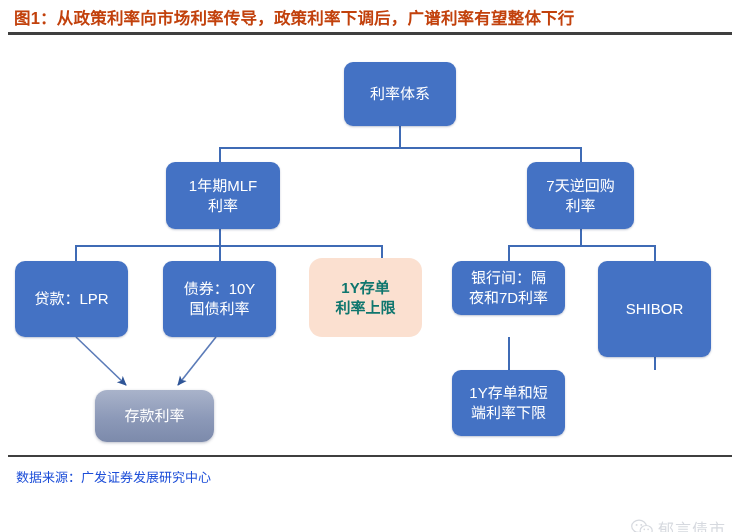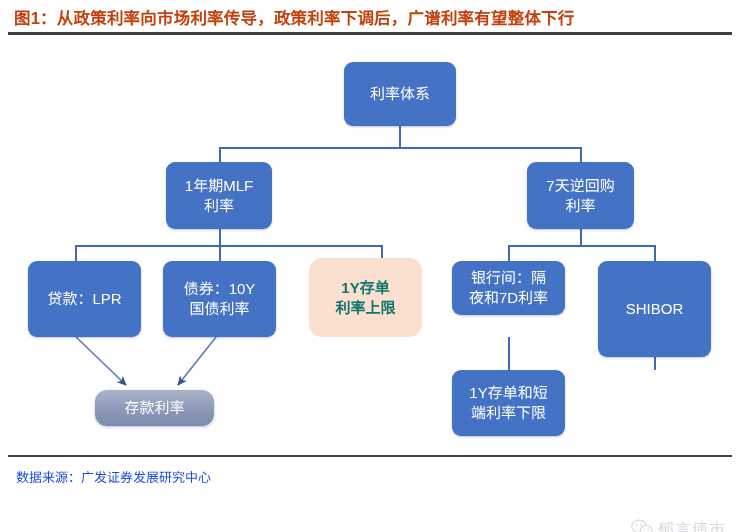--- a/index.html
+++ b/index.html
@@ -157,44 +157,44 @@
       <marker id="arrowhead" markerWidth="7" markerHeight="7" refX="5.4" refY="3.1" orient="auto" markerUnits="strokeWidth">
         <path d="M0,0.4 L6,3.1 L0,5.8 L1.5,3.1 Z" fill="#2F5597"></path>
       </marker>
     </defs>
     <line x1="76" y1="337" x2="126" y2="385" stroke="#5B7BB8" stroke-width="1.6" marker-end="url(#arrowhead)"></line>
     <line x1="216" y1="337" x2="178" y2="385" stroke="#5B7BB8" stroke-width="1.6" marker-end="url(#arrowhead)"></line>
   </svg>
 
   <div class="node blue" style="left:344px; top:62px; width:112px; height:64px;">利率体系</div>
 
-  <div class="node blue" style="left:166px; top:162px; width:106px; height:67px;">1年期MLF
+  <div class="node blue" style="left:166px; top:162px; width:114px; height:67px;">1年期MLF
 利率</div>
 
   <div class="node blue" style="left:527px; top:162px; width:107px; height:67px;">7天逆回购
 利率</div>
 
-  <div class="node blue" style="left:28px; top:261px; width:113px; height:76px;">贷款：LPR</div>
+  <div class="node blue" style="left:15px; top:261px; width:113px; height:76px;border-radius:10px;">贷款：LPR</div>
 
   <div class="node blue" style="left:163px; top:261px; width:113px; height:76px;">债券：10Y
 国债利率</div>
 
   <div class="node peach" style="left:309px; top:258px; width:113px; height:79px;">1Y存单
 利率上限</div>
 
   <div class="node blue" style="left:452px; top:261px; width:113px; height:54px;">银行间：隔
 夜和7D利率</div>
 
   <div class="node blue" style="left:598px; top:261px; width:113px; height:96px;">SHIBOR</div>
 
   <div class="node blue" style="left:452px; top:370px; width:113px; height:66px;">1Y存单和短
 端利率下限</div>
 
 
-  <div class="node gray" style="left:95px; top:390px; width:119px; height:36px;">存款利率</div>
+  <div class="node gray" style="left:95px; top:390px; width:119px; height:52px;">存款利率</div>
 
   <div class="rule-bottom"></div>
   <div class="fig-source">数据来源：广发证券发展研究中心</div>
 
   <div class="watermark">
     <span>
       <svg width="22" height="19" viewBox="0 0 22 19" aria-hidden="true">
         <ellipse cx="8" cy="7.3" rx="7.3" ry="6.1" fill="none" stroke="#7a8496" stroke-width="1.2"></ellipse>
         <path d="M3.6 12.4 L2.2 15.4 L5.4 13.9 Z" fill="none" stroke="#7a8496" stroke-width="1.2"></path>
         <circle cx="5.6" cy="5.9" r="0.95" fill="#7a8496"></circle>

